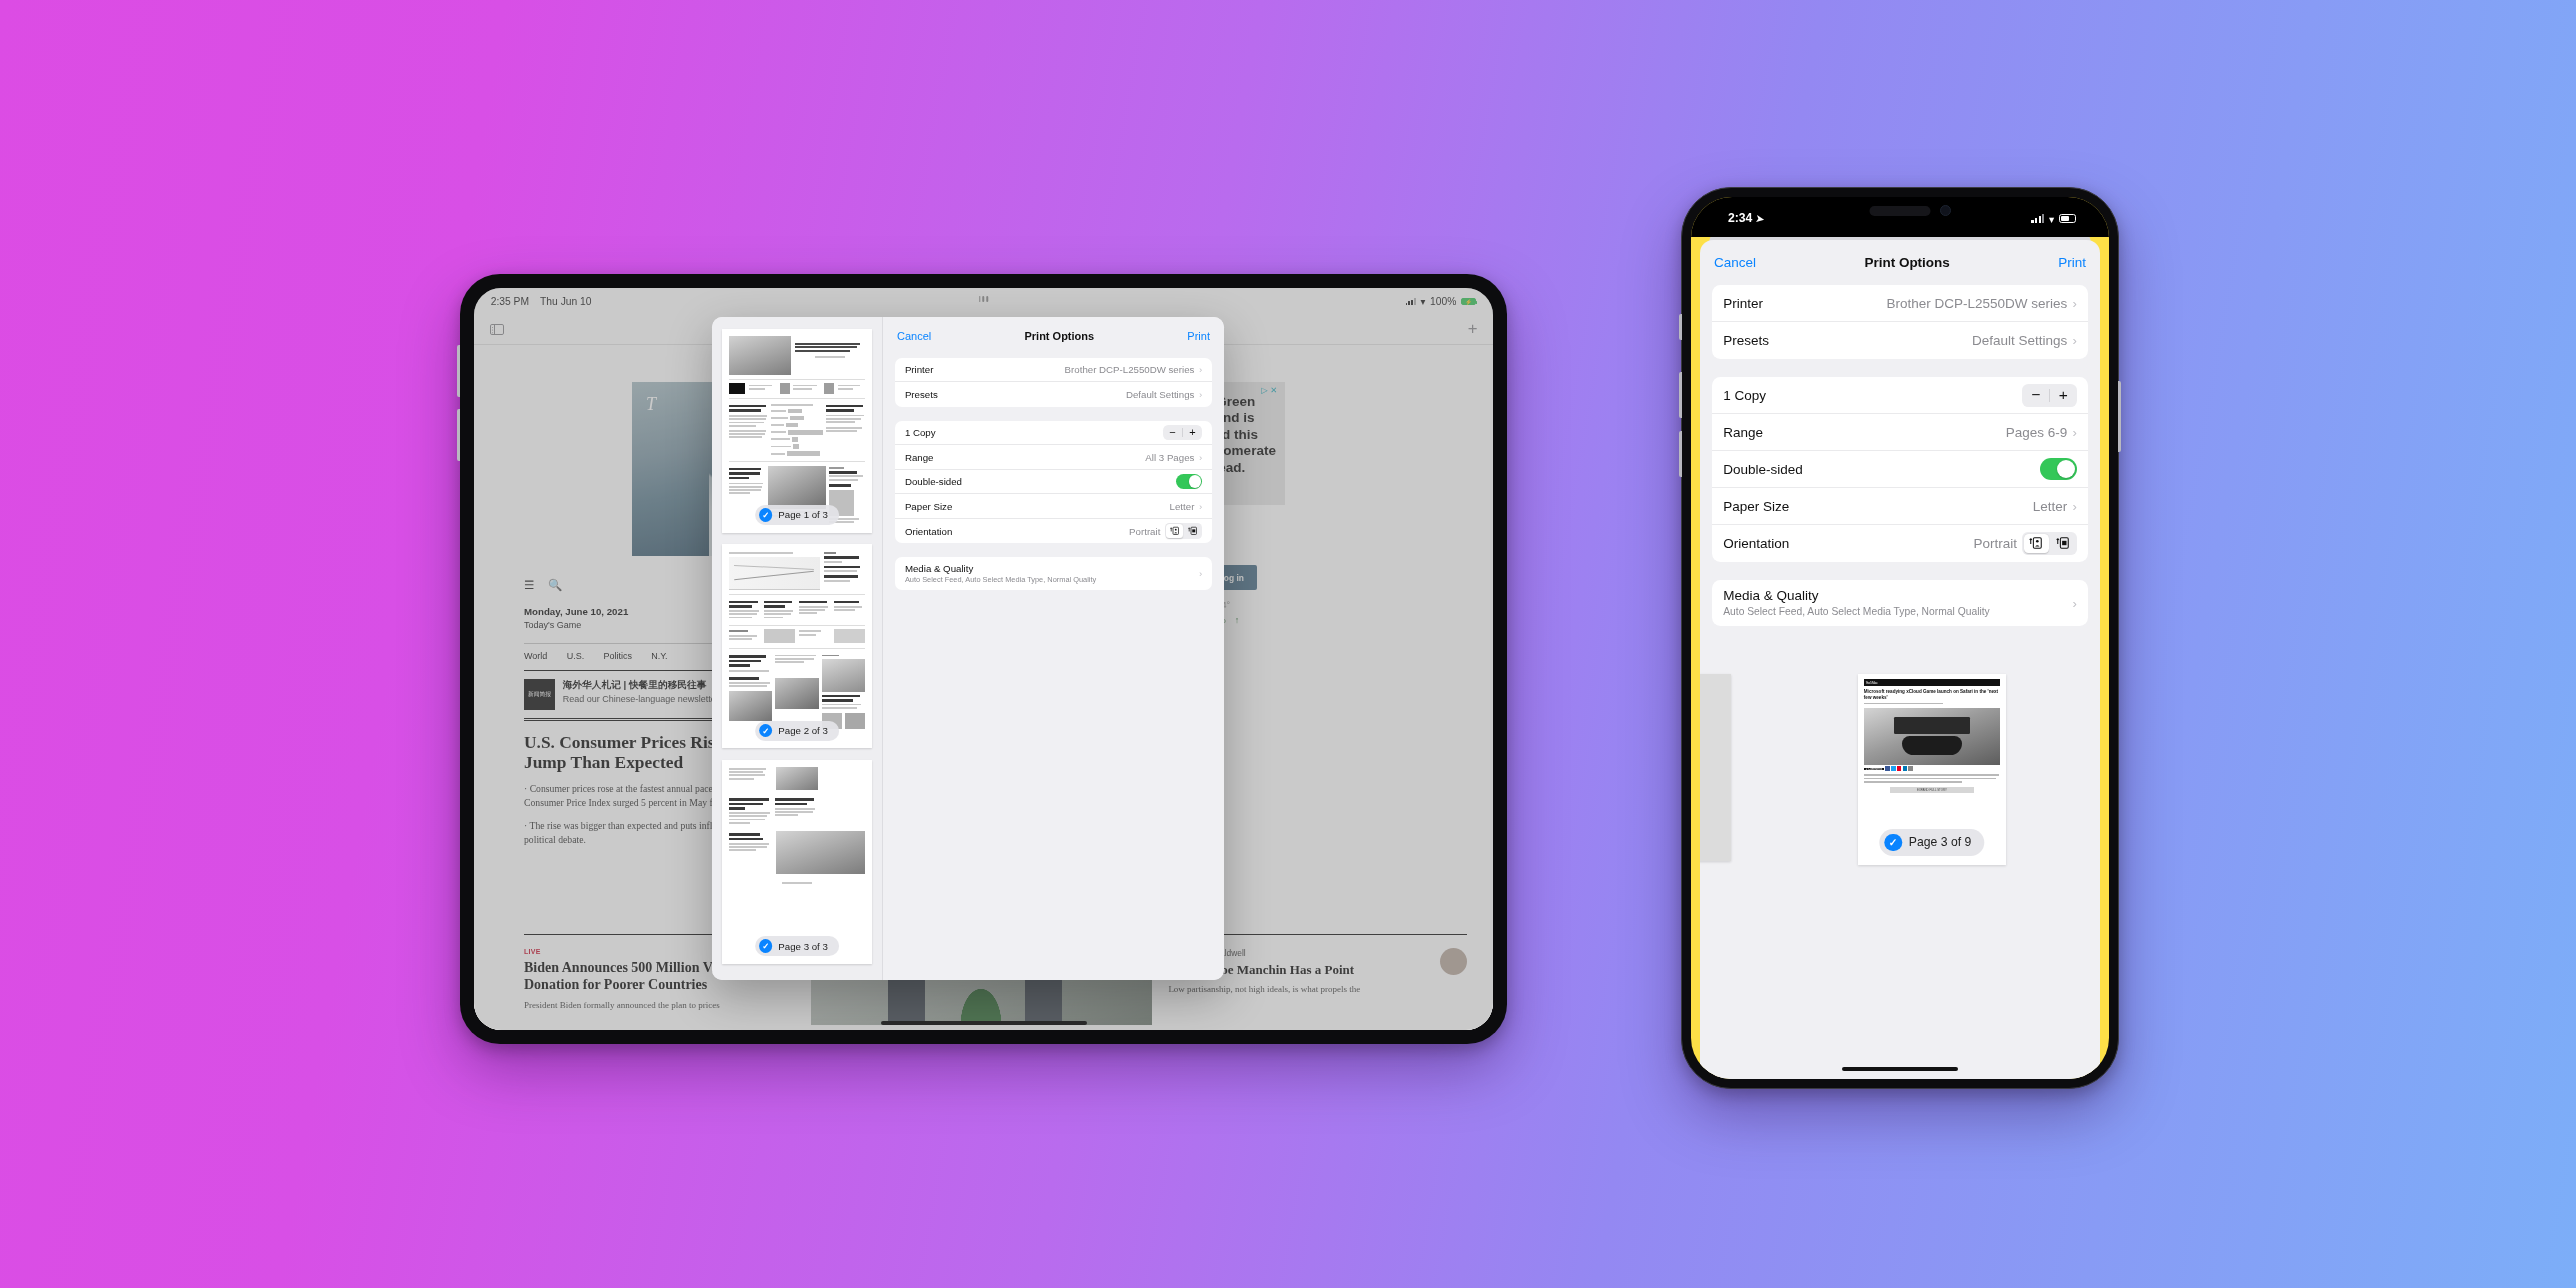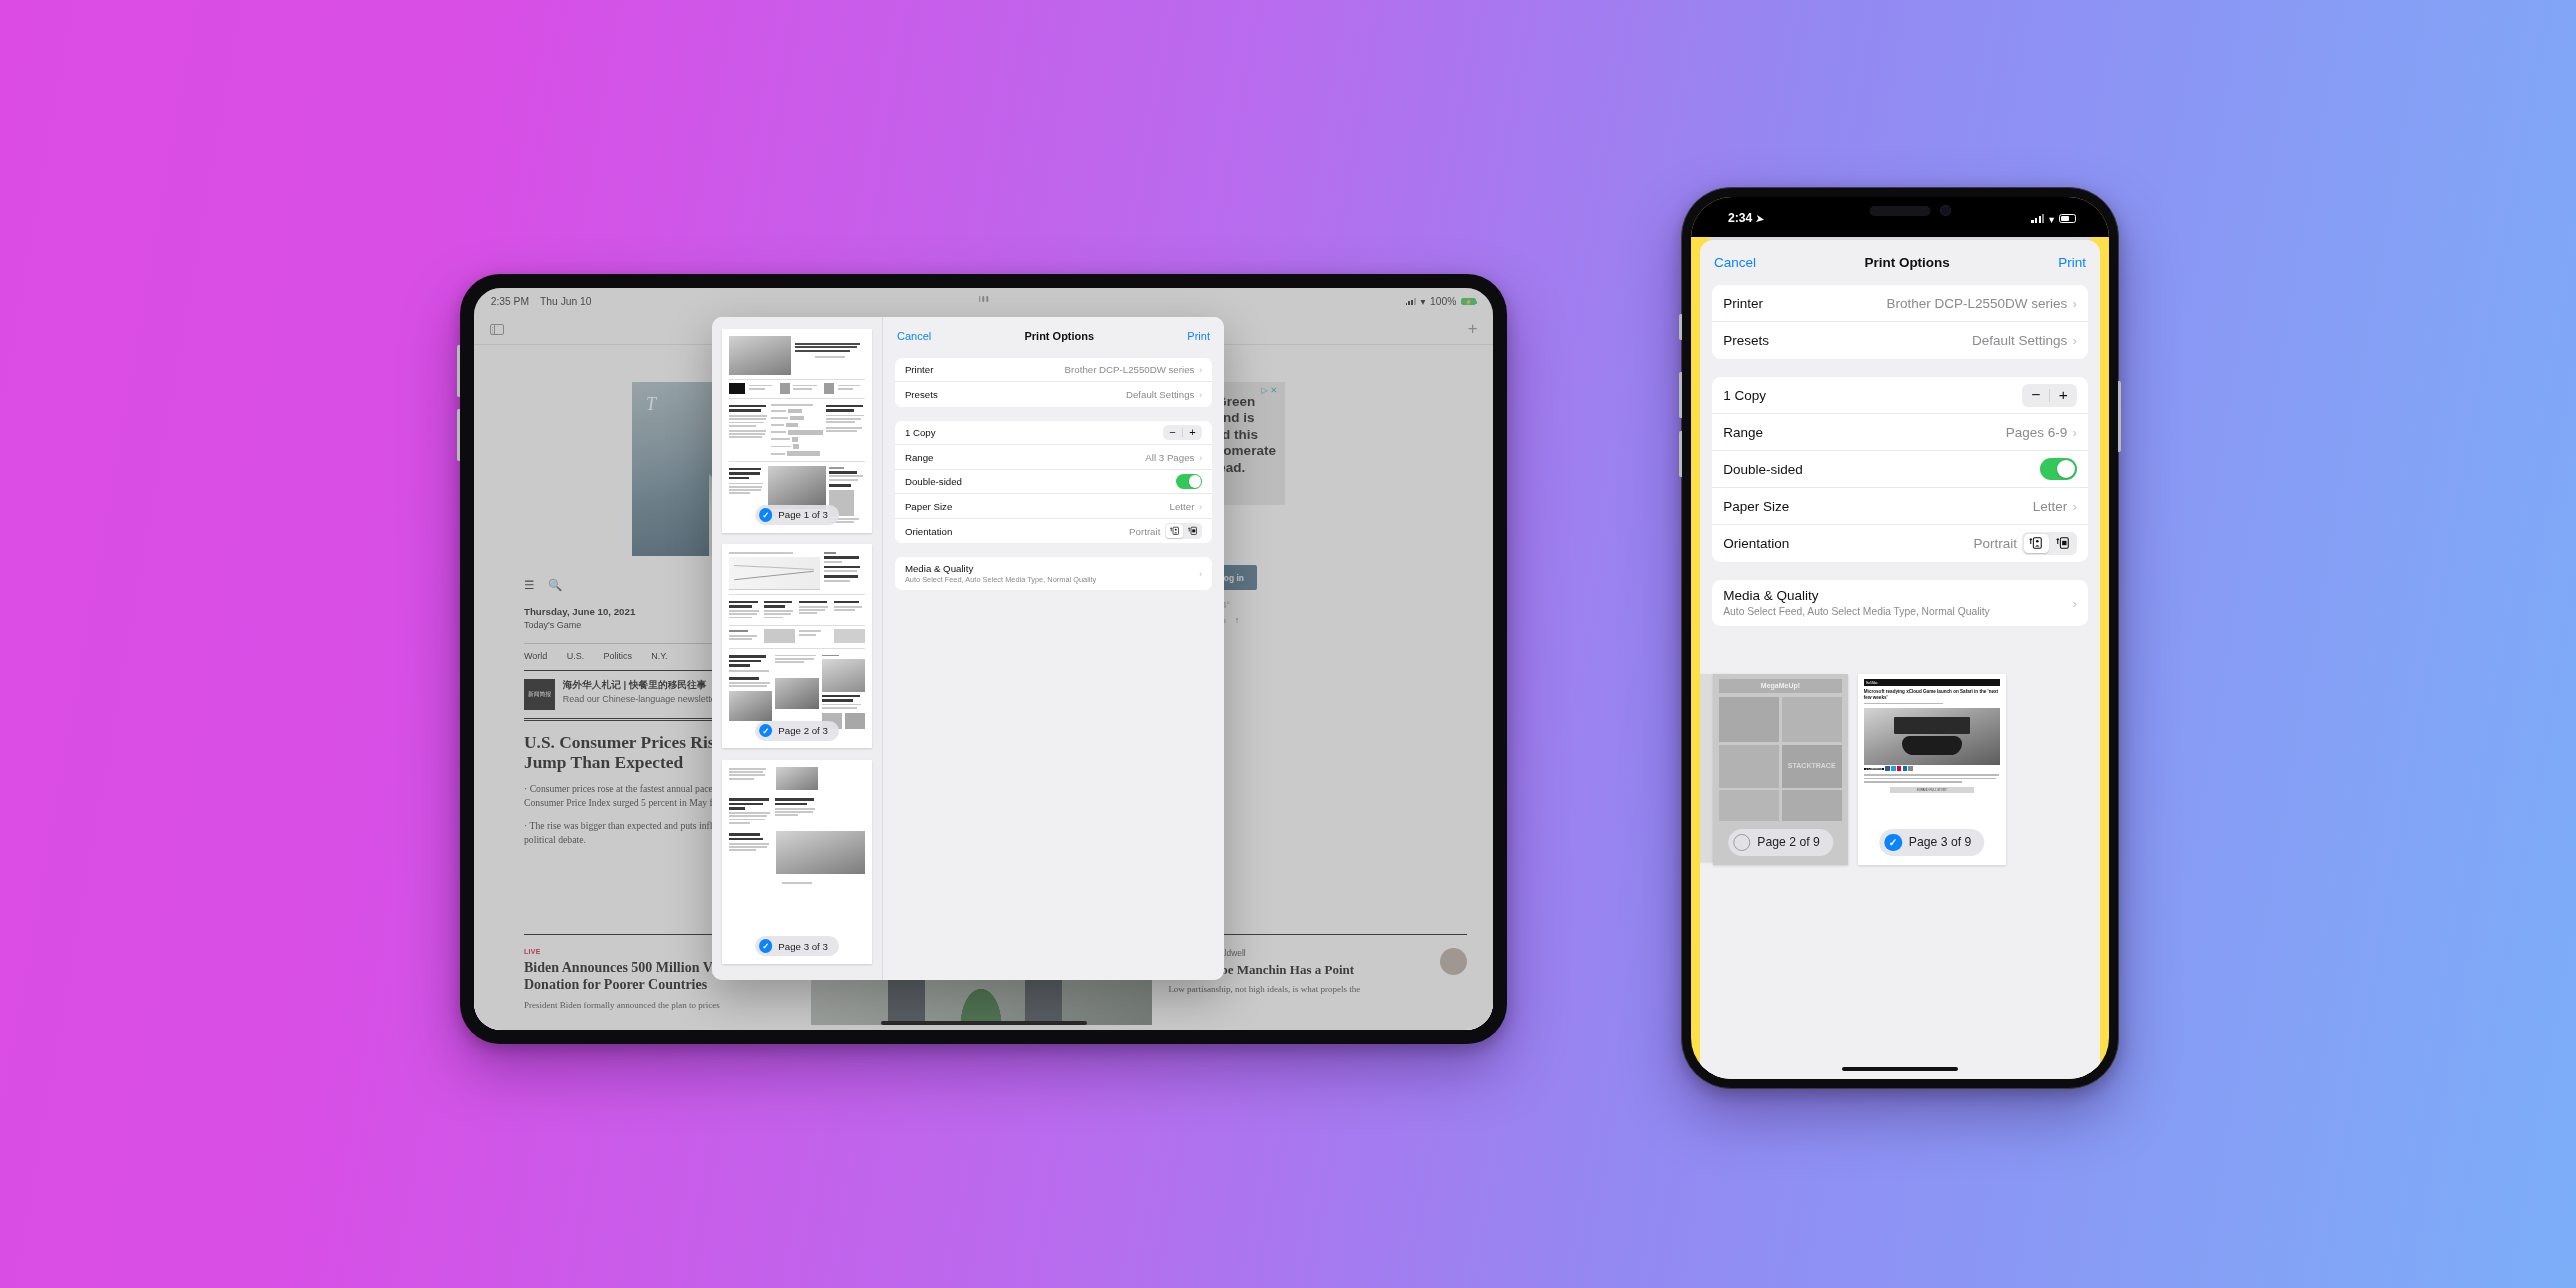--- a/index.html
+++ b/index.html
@@ -334,21 +334,21 @@
             <span class="up">+0.74%</span>
             <span class="up">↑</span>
           </div>
         </div>
 
         <div class="nyt-left-col">
           <div class="nyt-icons">
             <span>☰</span>
             <span>🔍</span>
           </div>
-          <div class="nyt-date">Thursday, June 10, 2021</div>
+          <div class="nyt-date">Monday, June 10, 2021</div>
           <div class="nyt-today">Today's Game</div>
           <div class="nyt-navrow">
             <span>World</span>
             <span>U.S.</span>
             <span>Politics</span>
             <span>N.Y.</span>
           </div>
           <div class="nyt-brief">
             <div class="nyt-brief-badge">新闻简报</div>
             <div>
@@ -876,41 +876,20 @@
               <div class="ip-mq-s">Auto Select Feed, Auto Select Media Type, Normal Quality</div>
             </div>
             <span class="ip-chev">›</span>
           </div>
         </div>
       </div>
 
       <div class="ip-thumbs">
         <div class="ip-thumb" style="left:-27px;top:11.6px;width:58px;height:187px;background:#dcdcdc;"></div>
 
-        <div class="ip-thumb" style="left:13px;top:11.6px;width:135px;height:191px;background:#c9c9c9;padding:5.8px 6.4px;">
-          <div class="mini2">
-            <div style="height:14px;background:#b0b0b0;display:flex;align-items:center;justify-content:center;color:#efefef;font-size:7px;font-family:'Liberation Sans',sans-serif;font-weight:bold">MegaMeUp!</div>
-            <div style="display:flex;gap:2.6px;margin-top:3.9px">
-              <div style="flex:1;height:45px;background:#a9a9a9"></div>
-              <div style="flex:1;height:45px;background:#b4b4b4"></div>
-            </div>
-            <div style="display:flex;gap:2.6px;margin-top:2.6px">
-              <div style="flex:1;height:43px;background:#b2b2b2"></div>
-              <div style="flex:1;height:43px;background:#a5a5a5;display:flex;align-items:center;justify-content:center;color:#d8d8d8;font-size:7px;font-weight:bold;font-family:'Liberation Sans',sans-serif">STACKTRACE</div>
-            </div>
-            <div style="display:flex;gap:2.6px;margin-top:2.6px">
-              <div style="flex:1;height:31px;background:#b6b6b6"></div>
-              <div style="flex:1;height:31px;background:#acacac"></div>
-            </div>
-          </div>
-          <div class="ip-pill">
-            <span class="ip-pill-circle"></span>
-            <span class="ip-pill-text">Page 2 of 9</span>
-          </div>
-        </div>
 
         <div class="ip-thumb" style="left:158px;top:11.6px;width:148px;height:191px;background:#fff;padding:5.8px 5.8px;">
           <div class="mini2">
             <div style="background:#111;height:6.4px;width:100%;display:flex;align-items:center;padding-left:1.9px;color:#fff;font-size:3.2px;font-family:'Liberation Sans',sans-serif">9to5Mac</div>
             <div style="font-size:4.6px;line-height:1.25;font-weight:bold;color:#111;margin-top:3.2px;font-family:'Liberation Sans',sans-serif">Microsoft readying xCloud Game launch on Safari in the 'next few weeks'</div>
             <div class="bar" style="width:58%;height:1.3px;margin-top:2.6px"></div>
             <div style="height:57px;background:linear-gradient(160deg,#d4d4d4 0%, #9a9a9a 45%, #5d5d5d 100%);margin-top:3.2px;position:relative">
               <div style="position:absolute;left:22%;top:16%;width:56%;height:30%;background:#2a2a2a;border-radius:1.3px"></div>
               <div style="position:absolute;left:28%;top:50%;width:44%;height:34%;background:#1c1c1c;border-radius:7.7px 7.7px 11.6px 11.6px"></div>
             </div>

